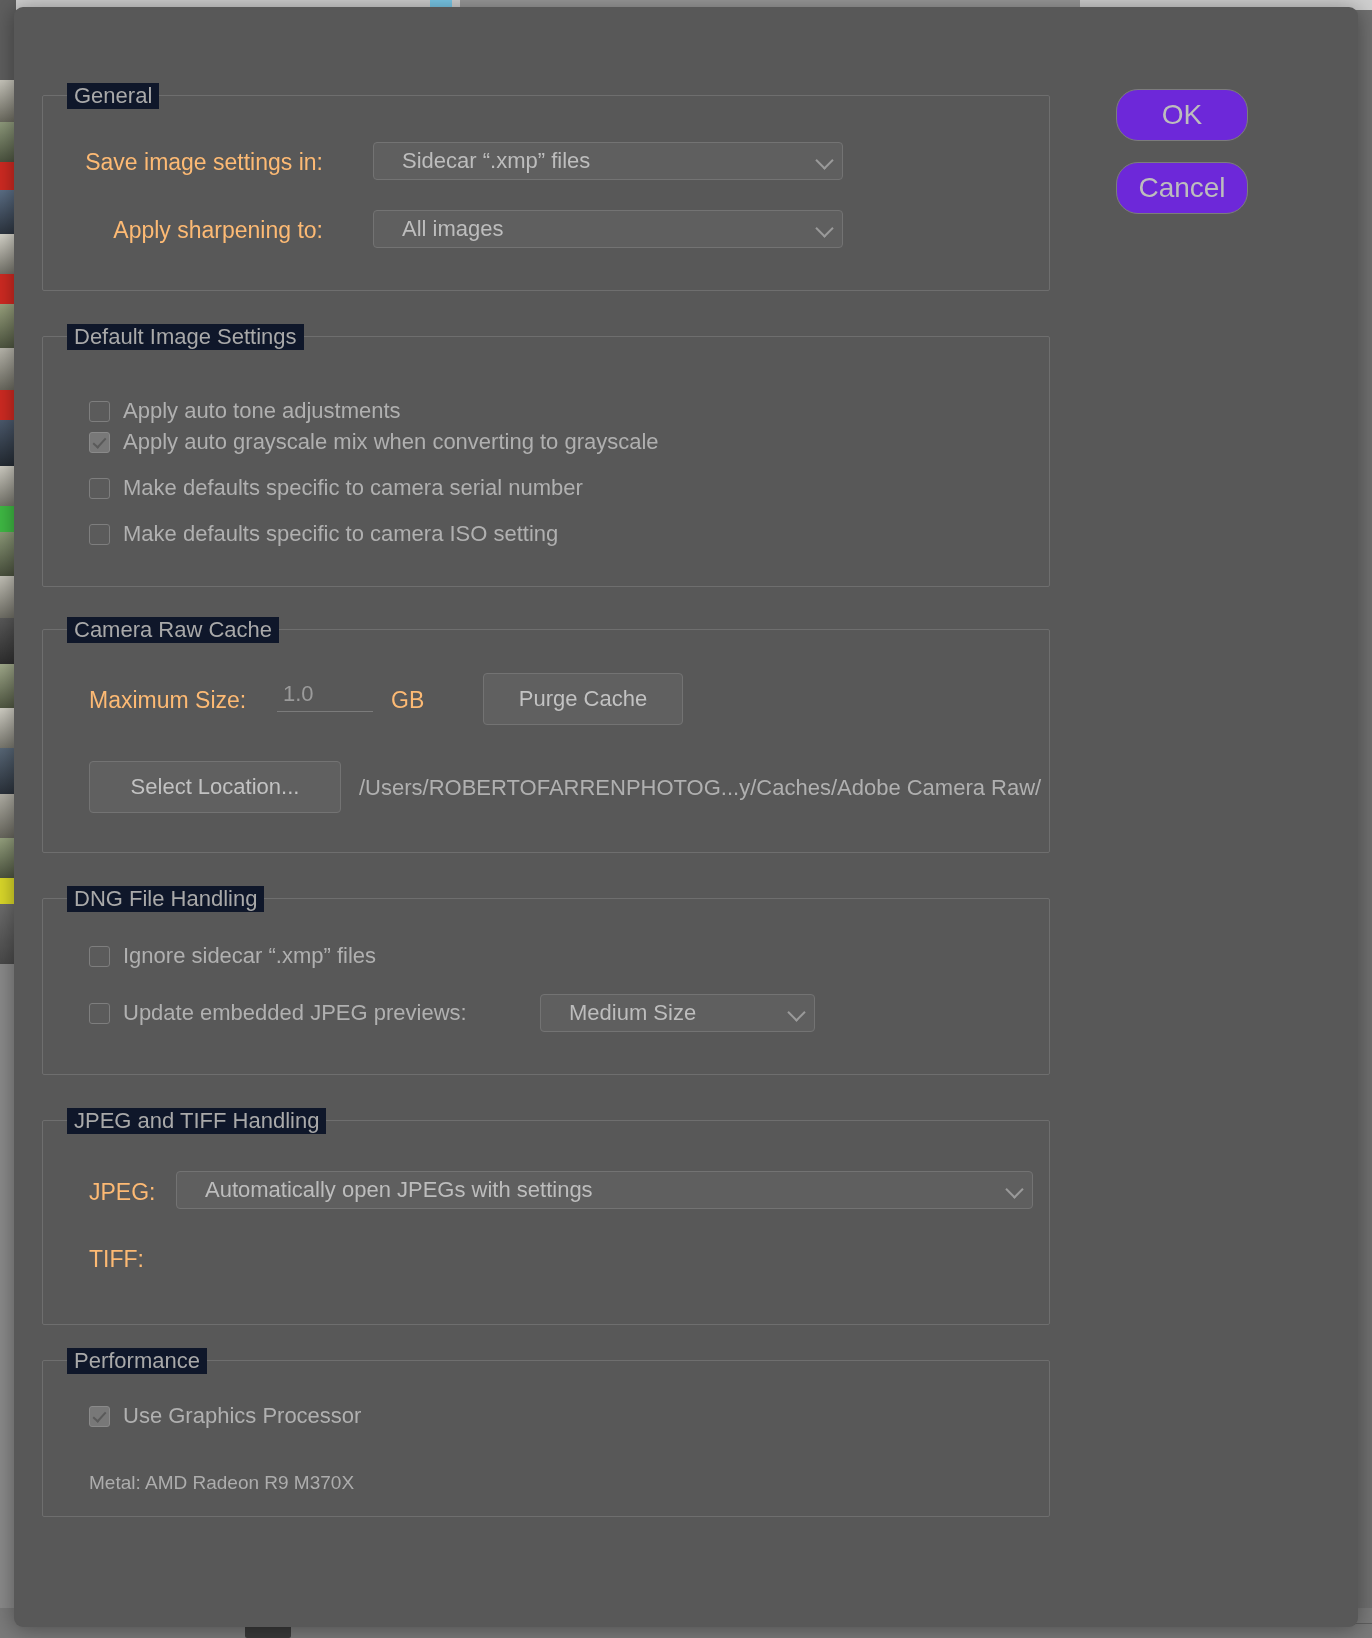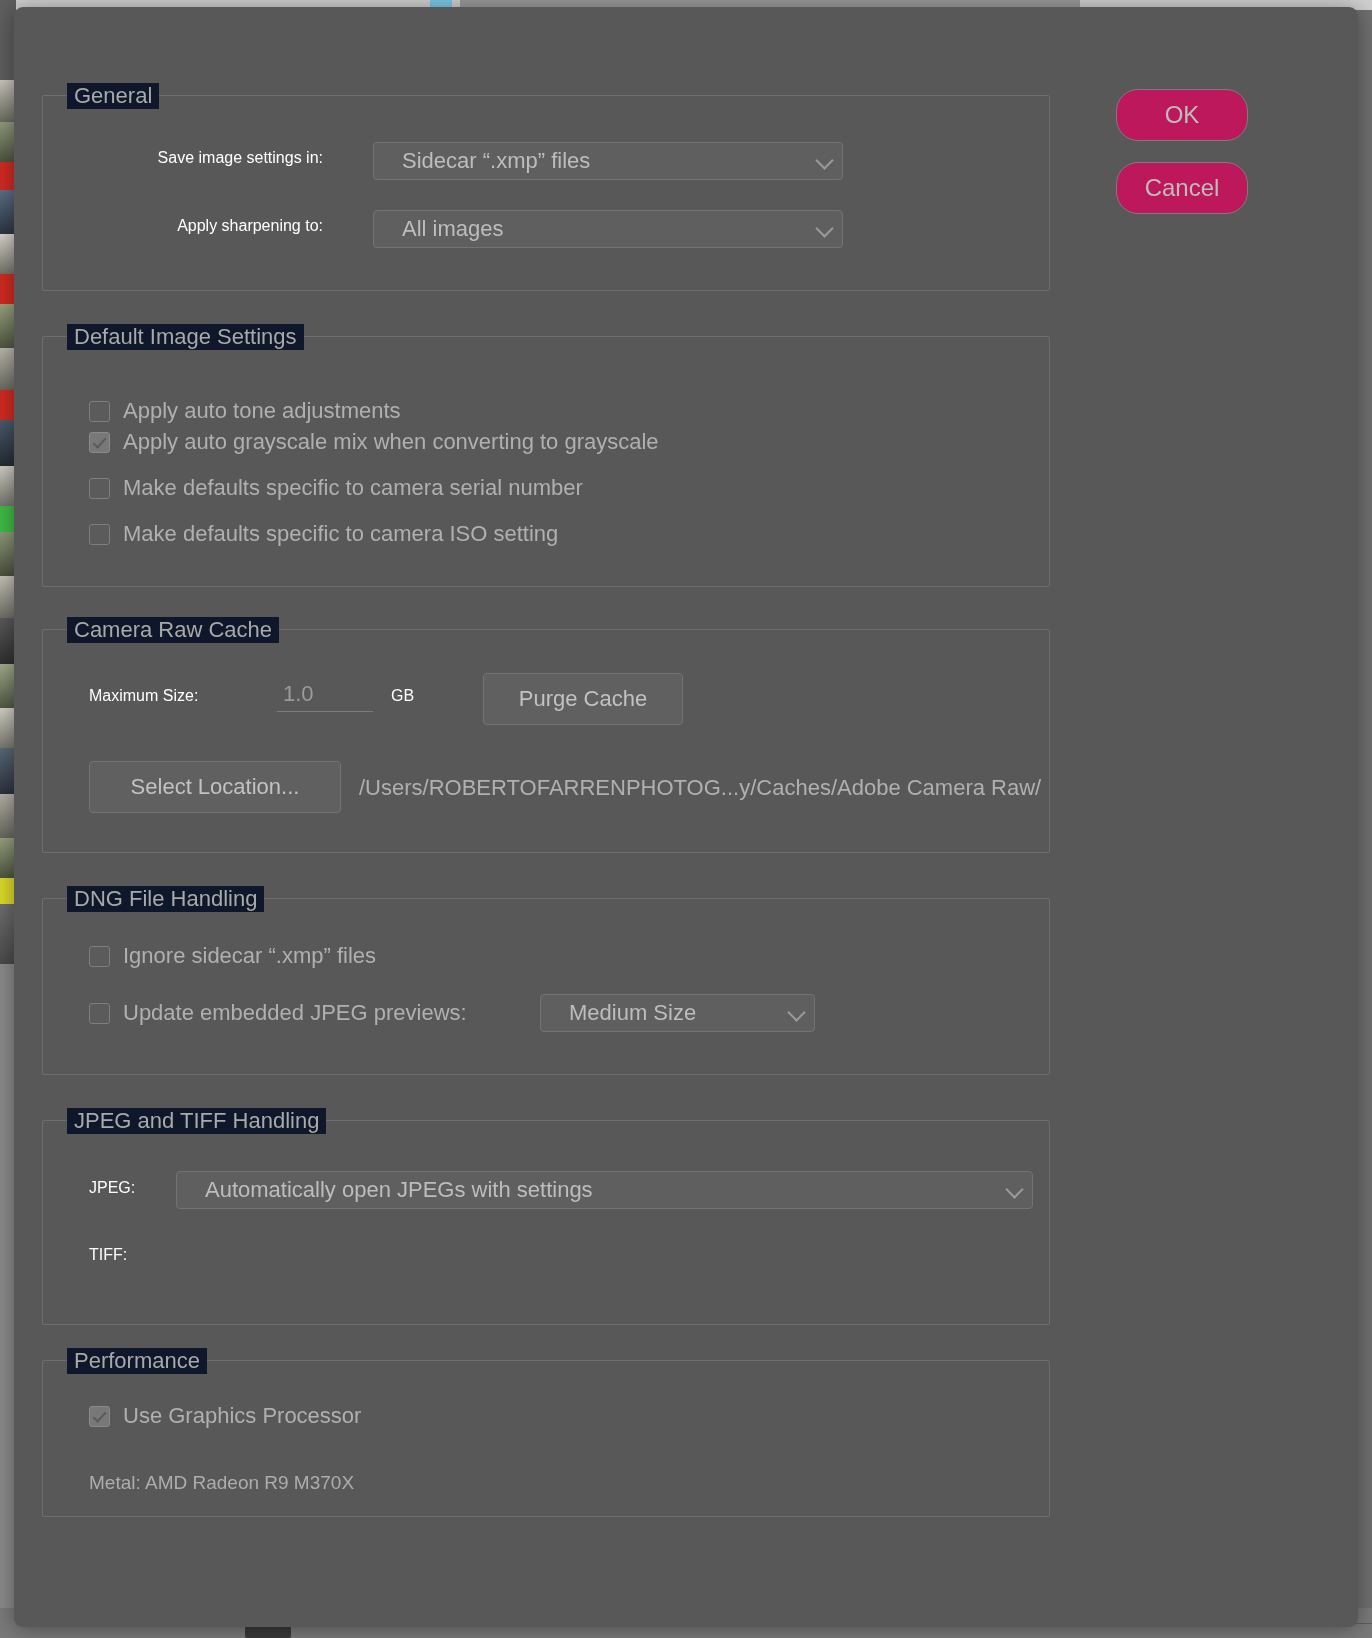--- a/index.html
+++ b/index.html
@@ -115,22 +115,22 @@
     position: absolute;
     top: -13px;
     left: 24px;
     padding: 0 7px;
     background: #0f172a;
     font-size: 22px;
     color: #a9a9a9;
   }
 
   .lbl {
-    font-size: 16px;
-    color: #ffffff;
+    font-size: 23px;
+    color: #fdba74;
   }
   .lbl-right {
     text-align: right;
   }
 
   
   .select {
     position: relative;
     box-sizing: border-box;
     background: #5f5f5f;
@@ -162,24 +162,24 @@
     border-radius: 4px;
     font-size: 22px;
     color: #c2c2c2;
     display: flex;
     align-items: center;
     justify-content: center;
     cursor: default;
   }
   .pill {
     box-sizing: border-box;
-    background: #be185d;
+    background: #6d28d9;
     border: 1px solid #7c7c7c;
     border-radius: 22px;
-    font-size: 24px;
+    font-size: 28px;
     color: #bdbdbd;
     display: flex;
     align-items: center;
     justify-content: center;
     cursor: default;
   }
 
   
   .cbrow {
     position: absolute;

